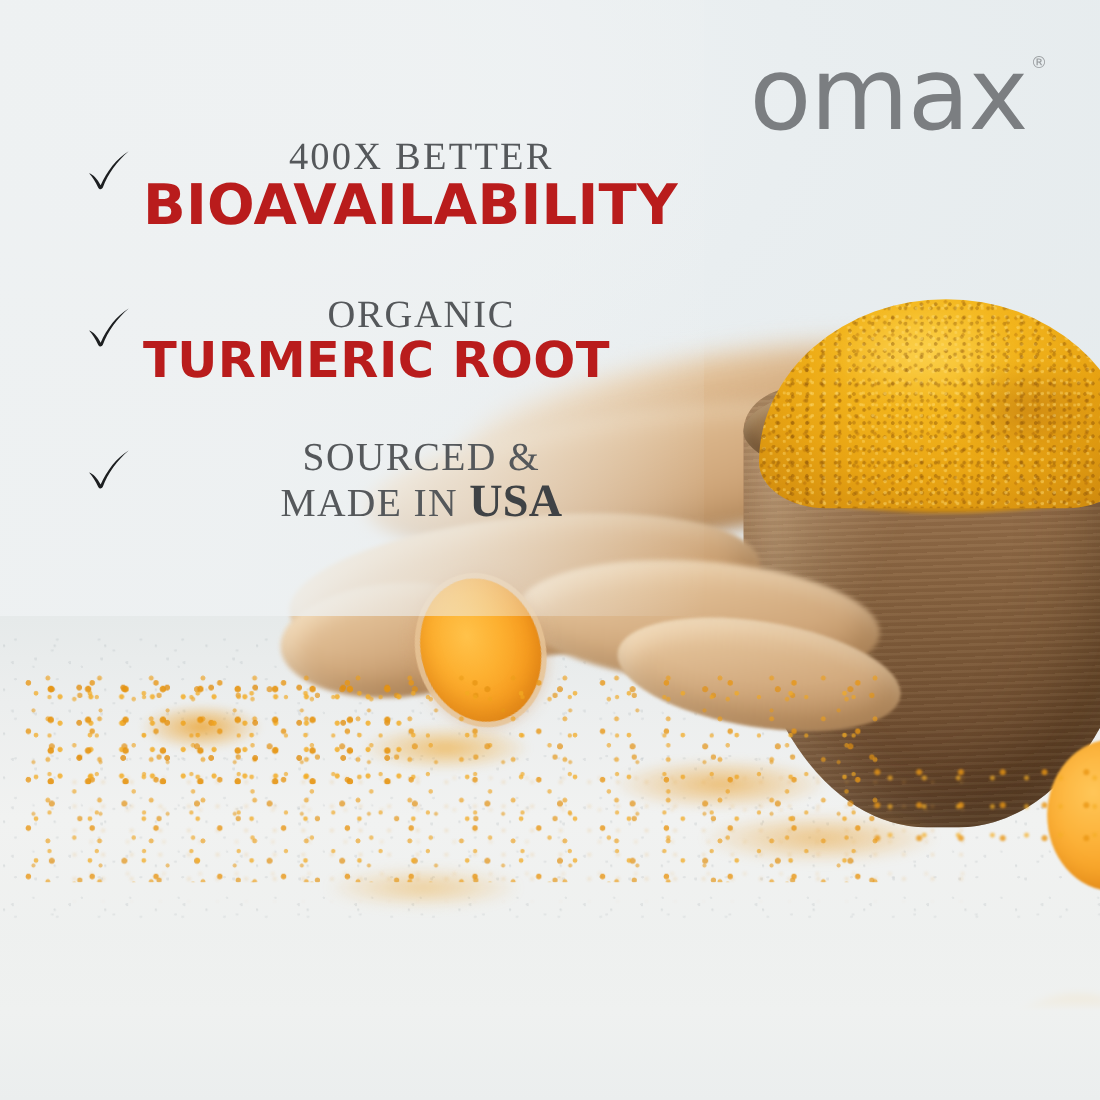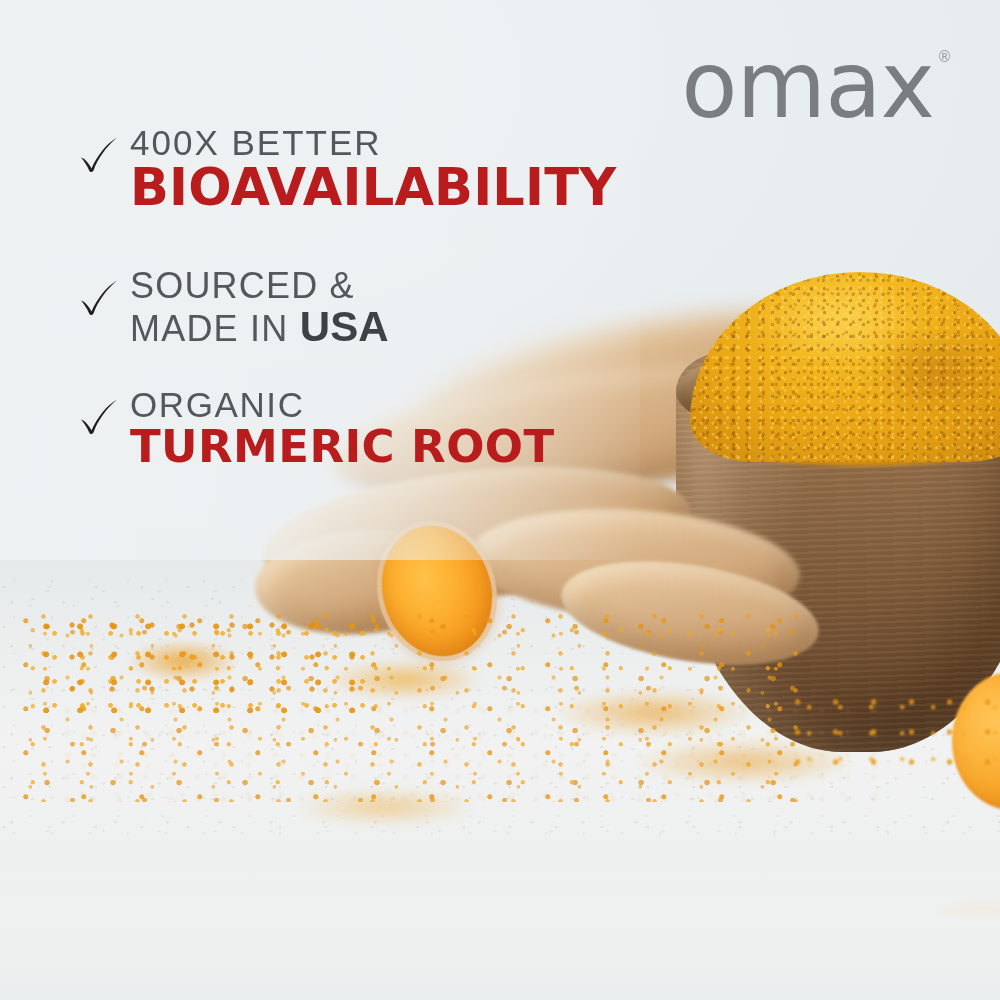--- a/index.html
+++ b/index.html
@@ -382,21 +382,22 @@
   .feature-lines {
     flex: 1 1 auto;
   }
   .line-light {
     font-size: 36px;
     line-height: 1.06;
     font-weight: 300;
     letter-spacing: 1.6px;
     color: #55585b;
     white-space: nowrap;
-    font-family: Liberation Sans, sans-serif;
+    font-family: Liberation Serif, serif;
+    text-align: center;
   }
   .line-bold {
     font-size: 50px;
     line-height: 1.06;
     font-weight: 700;
     letter-spacing: .4px;
     color: #b91c1c;
     white-space: nowrap;
     font-family: "DejaVu Sans", sans-serif;
   }
@@ -486,39 +487,39 @@
           <svg viewBox="0 0 46 46" xmlns="http://www.w3.org/2000/svg" aria-hidden="true">
             <path d="M5 25.5 C8.5 26.5 12.5 30.5 15.5 36.5 C21 24 30 12 41 5.5 C30.5 14.5 22 26 17.5 38.5 C16.2 40.6 14.2 40.4 13.2 38.4 C11 33.6 8 29 5 25.5 Z" fill="#1d1f21"></path>
           </svg>
         </span>
         <div class="feature-lines">
           <div class="line-light">400X BETTER</div>
           <div class="line-bold">BIOAVAILABILITY</div>
         </div>
       </div>
 
+      <div class="feature" id="feature-1">
+        <span class="check">
+          <svg viewBox="0 0 46 46" xmlns="http://www.w3.org/2000/svg" aria-hidden="true">
+            <path d="M5 25.5 C8.5 26.5 12.5 30.5 15.5 36.5 C21 24 30 12 41 5.5 C30.5 14.5 22 26 17.5 38.5 C16.2 40.6 14.2 40.4 13.2 38.4 C11 33.6 8 29 5 25.5 Z" fill="#1d1f21"></path>
+          </svg>
+        </span>
+        <div class="feature-lines">
+          <div class="line-light">ORGANIC</div>
+          <div class="line-bold">TURMERIC ROOT</div>
+        </div>
+      </div>
+
       <div class="feature" id="feature-2">
         <span class="check">
           <svg viewBox="0 0 46 46" xmlns="http://www.w3.org/2000/svg" aria-hidden="true">
             <path d="M5 25.5 C8.5 26.5 12.5 30.5 15.5 36.5 C21 24 30 12 41 5.5 C30.5 14.5 22 26 17.5 38.5 C16.2 40.6 14.2 40.4 13.2 38.4 C11 33.6 8 29 5 25.5 Z" fill="#1d1f21"></path>
           </svg>
         </span>
         <div class="feature-lines">
           <div class="line-light">SOURCED &amp;</div>
           <div class="line-light"><span>MADE IN </span><span class="bold-tail">USA</span></div>
         </div>
       </div>
 
-      <div class="feature" id="feature-1">
-        <span class="check">
-          <svg viewBox="0 0 46 46" xmlns="http://www.w3.org/2000/svg" aria-hidden="true">
-            <path d="M5 25.5 C8.5 26.5 12.5 30.5 15.5 36.5 C21 24 30 12 41 5.5 C30.5 14.5 22 26 17.5 38.5 C16.2 40.6 14.2 40.4 13.2 38.4 C11 33.6 8 29 5 25.5 Z" fill="#1d1f21"></path>
-          </svg>
-        </span>
-        <div class="feature-lines">
-          <div class="line-light">ORGANIC</div>
-          <div class="line-bold">TURMERIC ROOT</div>
-        </div>
-      </div>
-
     </div>
   </div>
 </div>
 
 </body></html>

